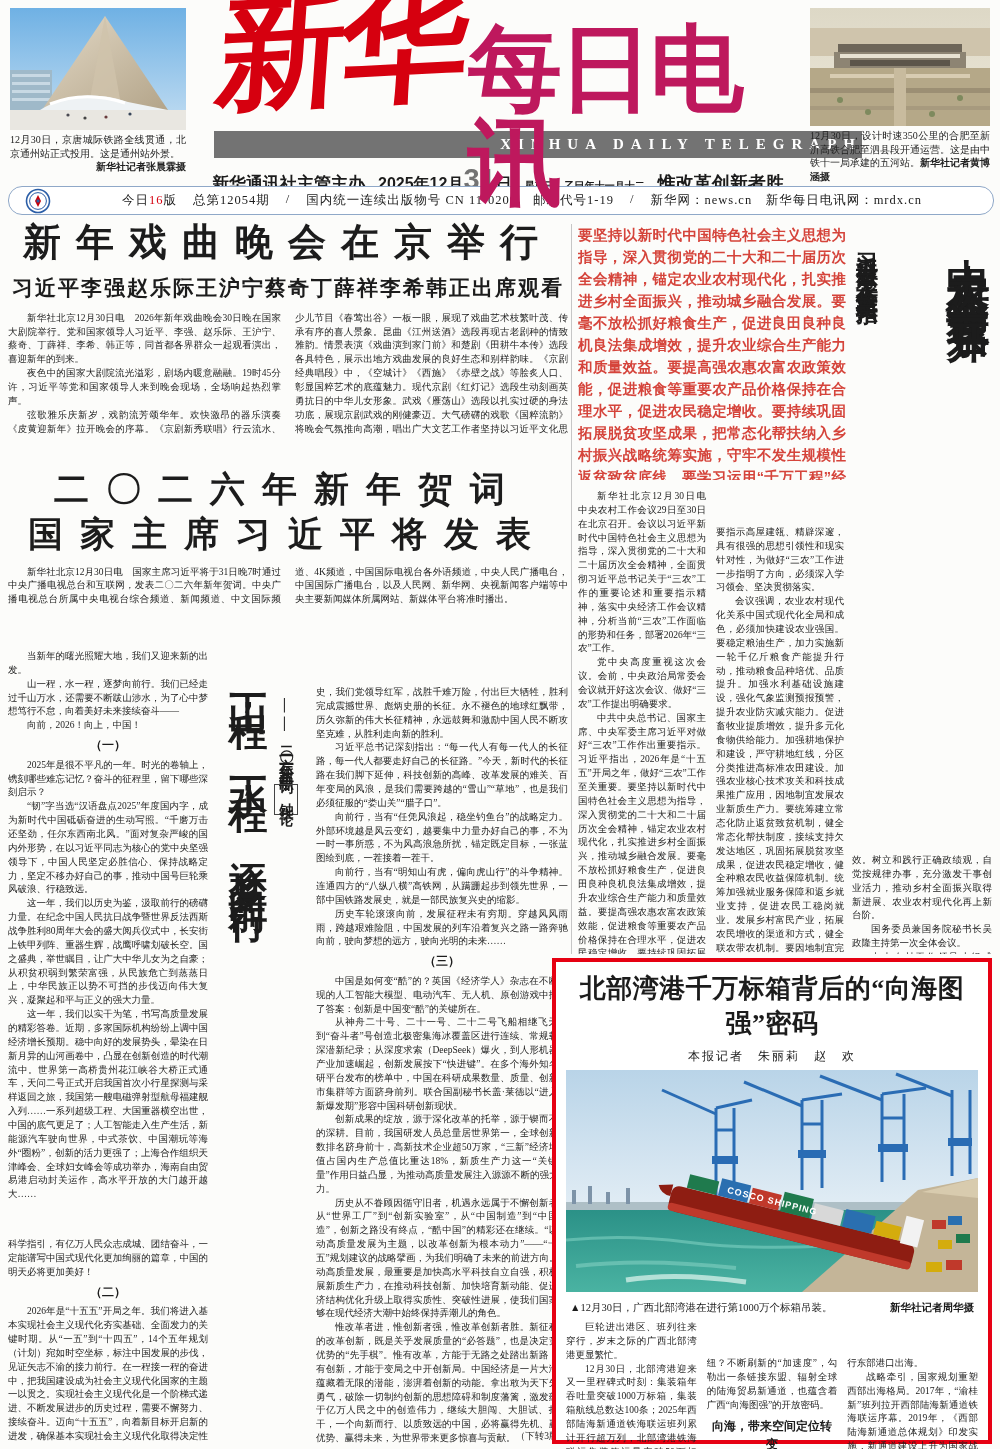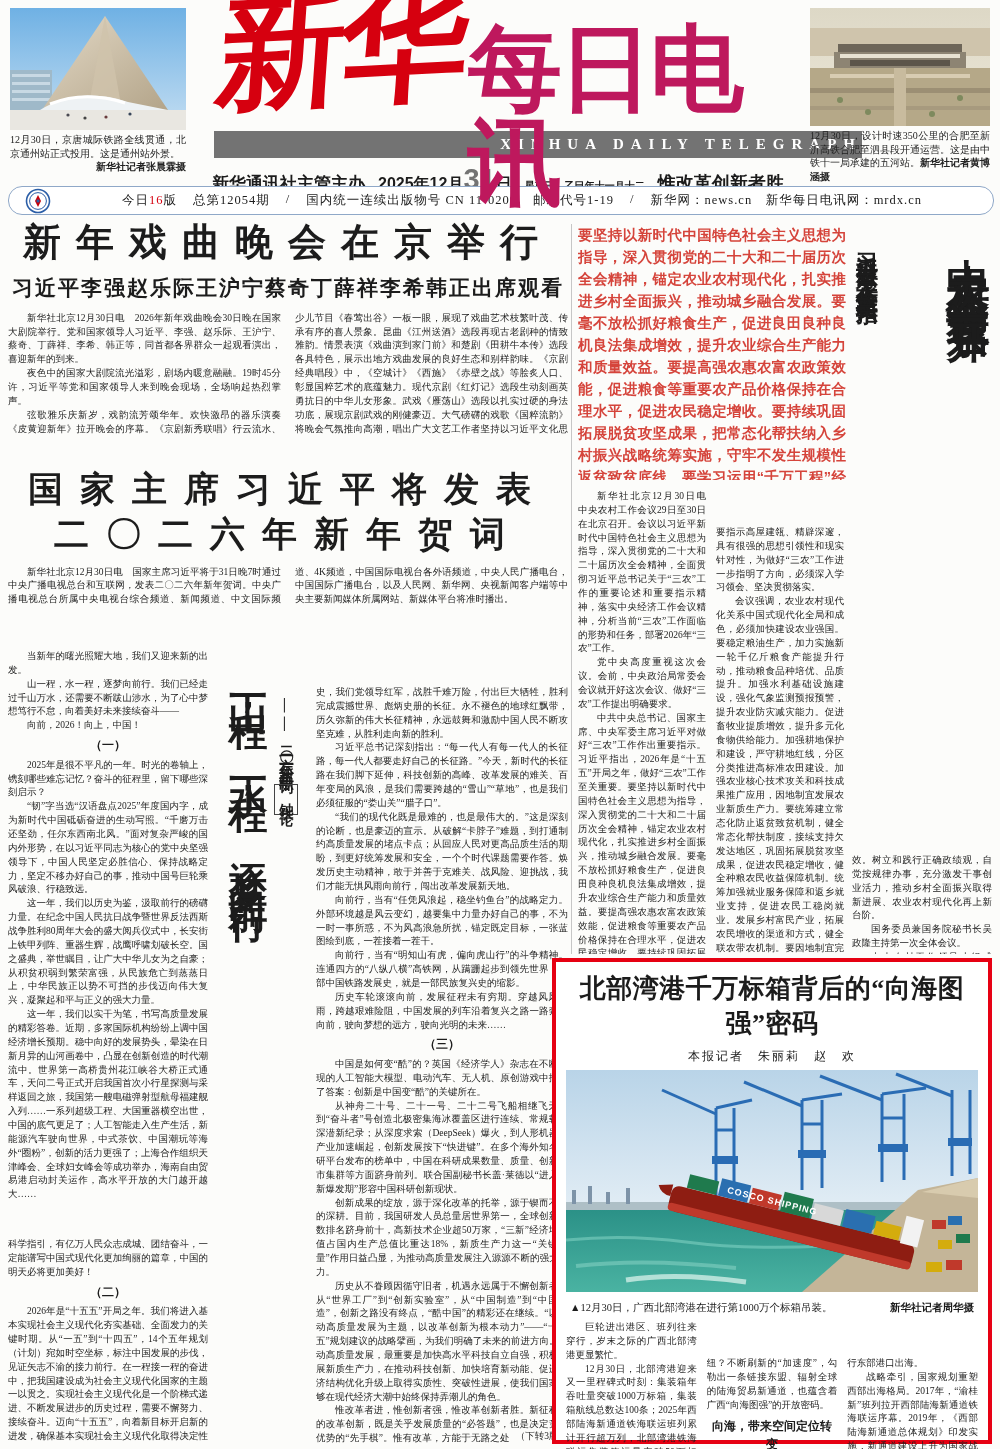--- a/index.html
+++ b/index.html
@@ -192,22 +192,22 @@
     <h2>习近平李强赵乐际王沪宁蔡奇丁薛祥李希韩正出席观看</h2>
     <div class="cols btxt">
         <p>新华社北京12月30日电　2026年新年戏曲晚会30日晚在国家大剧院举行。党和国家领导人习近平、李强、赵乐际、王沪宁、蔡奇、丁薛祥、李希、韩正等，同首都各界群众一起观看演出，喜迎新年的到来。</p>
         <p>夜色中的国家大剧院流光溢彩，剧场内暖意融融。19时45分许，习近平等党和国家领导人来到晚会现场，全场响起热烈掌声。</p>
         <p>弦歌雅乐庆新岁，戏韵流芳颂华年。欢快激昂的器乐演奏《皮黄迎新年》拉开晚会的序幕。《京剧新秀联唱》行云流水、少儿节目《春莺出谷》一板一眼，展现了戏曲艺术枝繁叶茂、传承有序的喜人景象。昆曲《江州送酒》选段再现古老剧种的情致雅韵。情景表演《戏曲演到家门前》和楚剧《田耕牛本传》选段各具特色，展示出地方戏曲发展的良好生态和别样韵味。《京剧经典唱段》中，《空城计》《西施》《赤壁之战》等脍炙人口、彰显国粹艺术的底蕴魅力。现代京剧《红灯记》选段生动刻画英勇抗日的中华儿女形象。武戏《雁荡山》选段以扎实过硬的身法功底，展现京剧武戏的刚健豪迈。大气磅礴的戏歌《国粹流韵》将晚会气氛推向高潮，唱出广大文艺工作者坚持以习近平文化思想为指引，努力为繁荣文艺事业、建设文化强国作出更大贡献的共同心声。艺术家们的精彩表演赢得全场阵阵喝彩和热烈掌声。</p>
       </div>
   </section>
 
   <section class="greeting">
     <h1>
+      <div>二〇二六年新年贺词</div>
       <div>国家主席习近平将发表</div>
-      <div>二〇二六年新年贺词</div>
     </h1>
     <div class="cols btxt">
         <p>新华社北京12月30日电　国家主席习近平将于31日晚7时通过中央广播电视总台和互联网，发表二〇二六年新年贺词。中央广播电视总台所属中央电视台综合频道、新闻频道、中文国际频道、4K频道，中国国际电视台各外语频道，中央人民广播电台，中国国际广播电台，以及人民网、新华网、央视新闻客户端等中央主要新闻媒体所属网站、新媒体平台将准时播出。</p>
       </div>
   </section>
 
   <section class="editorial">
     <div class="ed-left btxt">
         <p>当新年的曙光照耀大地，我们又迎来新的出发。</p>
         <p>山一程，水一程，逐梦向前行。我们已经走过千山万水，还需要不断跋山涉水，为了心中梦想笃行不怠，向着美好未来接续奋斗——</p>
@@ -225,21 +225,20 @@
       <div class="ed-title">山一程，水一程，逐梦向前行</div>
       <div class="ed-side">
         <div class="ed-subtitle">——二〇二六年新年献词</div>
         <div class="ed-author">钟华论</div>
       </div>
     </div>
     <div class="ed-mid btxt">
       <div>
           <p class="noindent">史，我们党领导红军，战胜千难万险，付出巨大牺牲，胜利完成震撼世界、彪炳史册的长征。永不褪色的地球红飘带，历久弥新的伟大长征精神，永远鼓舞和激励中国人民不断攻坚克难，从胜利走向新的胜利。</p>
           <p>习近平总书记深刻指出：“每一代人有每一代人的长征路，每一代人都要走好自己的长征路。”今天，新时代的长征路在我们脚下延伸，科技创新的高峰、改革发展的难关、百年变局的风浪，是我们需要跨越的“雪山”“草地”，也是我们必须征服的“娄山关”“腊子口”。</p>
-          <p>“我们的现代化既是最难的，也是最伟大的。”这是深刻的论断，也是豪迈的宣示。从破解“卡脖子”难题，到打通制约高质量发展的堵点卡点；从回应人民对更高品质生活的期盼，到更好统筹发展和安全，一个个时代课题需要作答。焕发历史主动精神，敢于并善于克难关、战风险、迎挑战，我们才能无惧风雨向前行，闯出改革发展新天地。</p>
           <p>向前行，当有“任凭风浪起，稳坐钓鱼台”的战略定力。外部环境越是风云变幻，越要集中力量办好自己的事，不为一时一事所惑，不为风高浪急所扰，锚定既定目标，一张蓝图绘到底，一茬接着一茬干。</p>
           <p>向前行，当有“明知山有虎，偏向虎山行”的斗争精神。连通四方的“八纵八横”高铁网，从蹒跚起步到领先世界，一部中国铁路发展史，就是一部民族复兴史的缩影。</p>
           <p>历史车轮滚滚向前，发展征程未有穷期。穿越风风雨雨，跨越艰难险阻，中国发展的列车沿着复兴之路一路奔驰向前，驶向梦想的远方，驶向光明的未来……</p>
           <p class="section">（三）</p>
           <p>中国是如何变“酷”的？英国《经济学人》杂志在不断涌现的人工智能大模型、电动汽车、无人机、原创游戏中找到了答案：创新是中国变“酷”的关键所在。</p>
           <p>从神舟二十号、二十一号、二十二号飞船相继飞天，到“奋斗者”号创造北极密集海冰覆盖区进行连续、常规载人深潜新纪录；从深度求索（DeepSeek）爆火，到人形机器人产业加速崛起，创新发展按下“快进键”。在多个海外知名科研平台发布的榜单中，中国在科研成果数量、质量、创新城市集群等方面跻身前列。联合国副秘书长盖·莱德以“进入创新爆发期”形容中国科研创新现状。</p>
           <p>创新成果的绽放，源于深化改革的托举，源于锲而不舍的深耕。目前，我国研发人员总量居世界第一，全球创新指数排名跻身前十，高新技术企业超50万家，“三新”经济增加值占国内生产总值比重达18%，新质生产力这一“关键变量”作用日益凸显，为推动高质量发展注入源源不断的强大动力。</p>
           <p>历史从不眷顾因循守旧者，机遇永远属于不懈创新者。从“世界工厂”到“创新实验室”，从“中国制造”到“中国创造”，创新之路没有终点，“酷中国”的精彩还在继续。“以推动高质量发展为主题，以改革创新为根本动力”——“十五五”规划建议的战略擘画，为我们明确了未来的前进方向。推动高质量发展，最重要是加快高水平科技自立自强，积极发展新质生产力，在推动科技创新、加快培育新动能、促进经济结构优化升级上取得实质性、突破性进展，使我们国家能够在现代经济大潮中始终保持弄潮儿的角色。</p>
           <p>惟改革者进，惟创新者强，惟改革创新者胜。新征程上的改革创新，既是关乎发展质量的“必答题”，也是决定竞争优势的“先手棋”。惟有改革，方能于无路之处踏出新路；惟有创新，才能于变局之中开创新局。中国经济是一片大海，蕴藏着无限的潜能，澎湃着创新的动能。拿出敢为天下先的勇气，破除一切制约创新的思想障碍和制度藩篱，激发蕴藏于亿万人民之中的创造伟力，继续大胆闯、大胆试、扎实干，一个向新而行、以质致远的中国，必将赢得先机、赢得优势、赢得未来，为世界带来更多惊喜与贡献。</p>
         </div>

